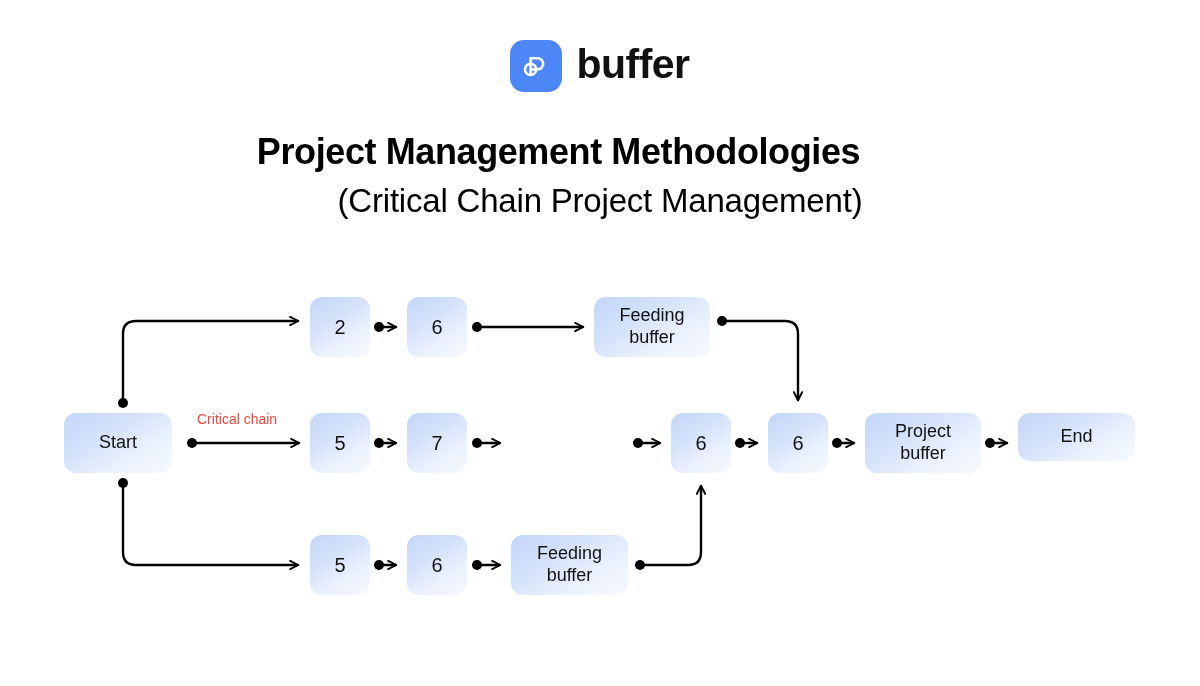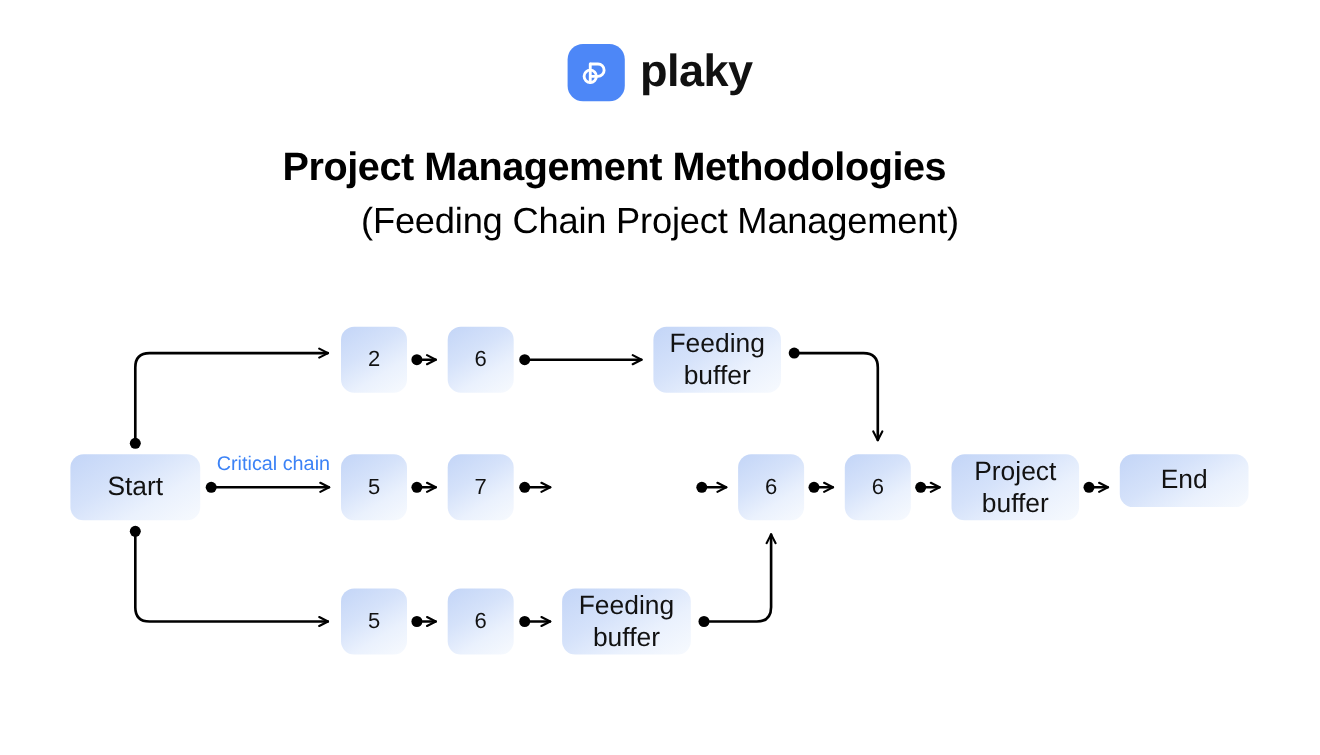--- a/index.html
+++ b/index.html
@@ -87,55 +87,55 @@
   }
 
   .node {
     position: absolute;
     border-radius: 12px;
     background: linear-gradient(148deg, #c3d5f7 0%, #d5e2fa 38%, #eaf1fd 68%, #f7fafe 100%);
     display: flex;
     align-items: center;
     justify-content: center;
     text-align: center;
-    font-size: 24px;
+    font-size: 18px;
     font-weight: 400;
     color: #121212;
     line-height: 1.22;
     box-sizing: border-box;
     padding: 2px 6px;
   }
   .node.num { font-size: 20px; }
 
   .edge-label {
     position: absolute;
-    font-size: 18px;
-    color: #3b82f6;
+    font-size: 14px;
+    color: #ef4444;
     white-space: nowrap;
     text-align: right;
   }
 </style>
 </head>
 <body>
 
 <div id="brand">
   <div id="brand-mark">
     <svg width="34" height="34" viewBox="0 0 34 34" aria-hidden="true">
       <g fill="none" stroke="#ffffff" stroke-width="2.6">
         <path d="M11.6 9.2 h7.0 a5.6 5.6 0 0 1 0 11.2 h-7.0"></path>
         <circle cx="11.6" cy="20.4" r="5.6"></circle>
         <path d="M11.6 9.2 v16.8" stroke-linecap="round"></path>
       </g>
     </svg>
   </div>
-  <div id="brand-name">plaky</div>
+  <div id="brand-name">buffer</div>
 </div>
 
 <div id="title">Project Management Methodologies</div>
-<div id="subtitle">(Feeding Chain Project Management)</div>
+<div id="subtitle">(Critical Chain Project Management)</div>
 
 <div id="diagram">
 
   <svg id="wires" viewBox="0 0 1200 686">
     <defs>
       <marker id="ah" markerWidth="11" markerHeight="11" refX="9.2" refY="5.5" orient="auto" markerUnits="userSpaceOnUse">
         <path d="M1.4,1.4 L9.4,5.5 L1.4,9.6" fill="none" stroke="#000" stroke-width="1.9" stroke-linecap="round" stroke-linejoin="round"></path>
       </marker>
     </defs>
     <g fill="none" stroke="#000000" stroke-width="2.4" stroke-linecap="round">
@@ -182,21 +182,21 @@
       <circle cx="477" cy="565" r="5" fill="#000" stroke="none"></circle>
       <path d="M477,565 L500,565" marker-end="url(#ah)"></path>
 
       <circle cx="640" cy="565" r="5" fill="#000" stroke="none"></circle>
       <path d="M640,565 L688,565 Q701,565 701,552 L701,486" marker-end="url(#ah)"></path>
     </g>
   </svg>
 
   <div class="edge-label" style="left:197px; top:411px;">Critical chain</div>
 
-  <div class="node" style="left:64px;  top:413px; width:118px; height:60px;text-align:right;">Start</div>
+  <div class="node" style="left:64px;  top:413px; width:108px; height:60px;text-align:right;">Start</div>
 
   <div class="node num" style="left:310px; top:297px; width:60px; height:60px;">2</div>
 
   <div class="node num" style="left:407px; top:297px; width:60px; height:60px;">6</div>
 
   <div class="node" style="left:594px; top:297px; width:116px; height:60px;">Feeding buffer</div>
 
   <div class="node num" style="left:310px; top:413px; width:60px; height:60px;">5</div>
 
   <div class="node num" style="left:407px; top:413px; width:60px; height:60px;">7</div>

